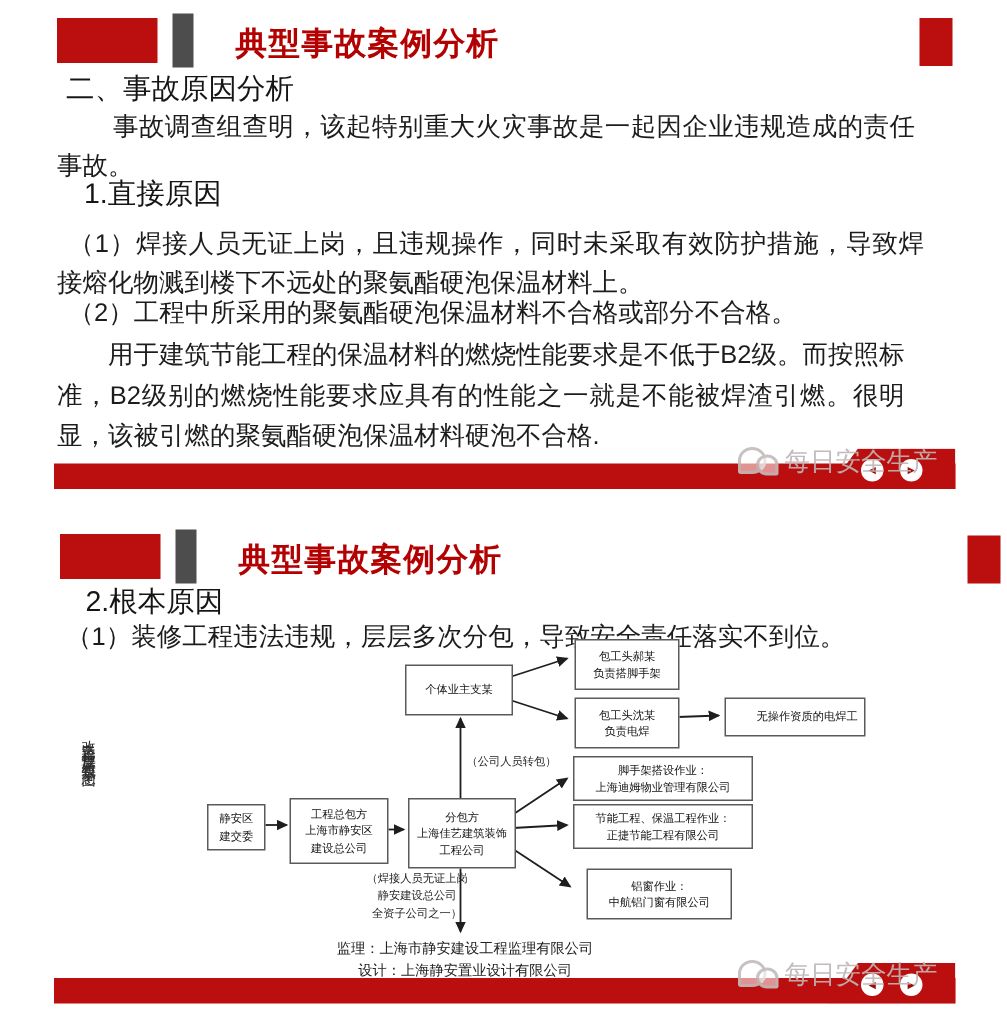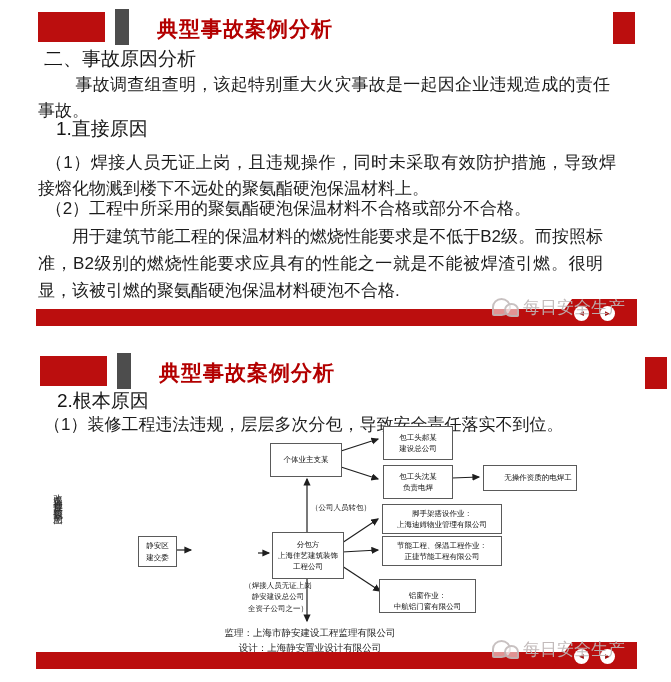--- a/index.html
+++ b/index.html
@@ -114,59 +114,64 @@
       </svg>
 
       <div class="side-label" style="left:16px;top:66px;height:128px;">改造工程被层层转包示意图</div>
 
       <div class="dbox" style="left:235px;top:23px;width:70px;height:32px;">
         <span>个体业主支某</span>
       </div>
 
       <div class="dbox" style="left:348px;top:6px;width:68px;height:32px;">
         <span>包工头郝某</span>
-        <span>建设总公司</span>
+        <span>负责搭脚手架</span>
       </div>
 
       <div class="dbox" style="left:348px;top:45px;width:68px;height:32px;text-align:right;">
         <span>包工头沈某</span>
         <span>负责电焊</span>
       </div>
 
       <div class="dbox" style="left:448px;top:45px;width:76px;height:24px;padding-left:16px;">
         <span>无操作资质的电焊工</span>
       </div>
 
       <div class="dnote" style="left:276px;top:82px;width:90px;text-align:left;">
         <span>（公司人员转包）</span>
       </div>
 
       <div class="dbox" style="left:103px;top:116px;width:37px;height:29px;">
         <span>静安区</span>
         <span>建交委</span>
       </div>
 
+      <div class="dbox" style="left:158px;top:112px;width:64px;height:42px;">
+        <span>工程总包方</span>
+        <span>上海市静安区</span>
+        <span>建设总公司</span>
+      </div>
 
       <div class="dbox" style="left:237px;top:112px;width:70px;height:45px;">
         <span>分包方</span>
         <span>上海佳艺建筑装饰</span>
         <span>工程公司</span>
       </div>
 
       <div class="dbox" style="left:347px;top:84px;width:118px;height:28px;">
         <span>脚手架搭设作业：</span>
         <span>上海迪姆物业管理有限公司</span>
       </div>
 
       <div class="dbox" style="left:347px;top:116px;width:118px;height:28px;">
         <span>节能工程、保温工程作业：</span>
         <span>正捷节能工程有限公司</span>
       </div>
 
-      <div class="dbox" style="left:344px;top:159px;width:95px;height:32px;justify-content:flex-end;">
+      <div class="dbox" style="left:356px;top:159px;width:95px;height:32px;">
         <span>铝窗作业：</span>
         <span>中航铝门窗有限公司</span>
       </div>
 
       <div class="dnote" style="left:200px;top:160px;width:86px;">
         <div>（焊接人员无证上岗</div>
         <div>静安建设总公司</div>
         <div>全资子公司之一）</div>
       </div>
 

